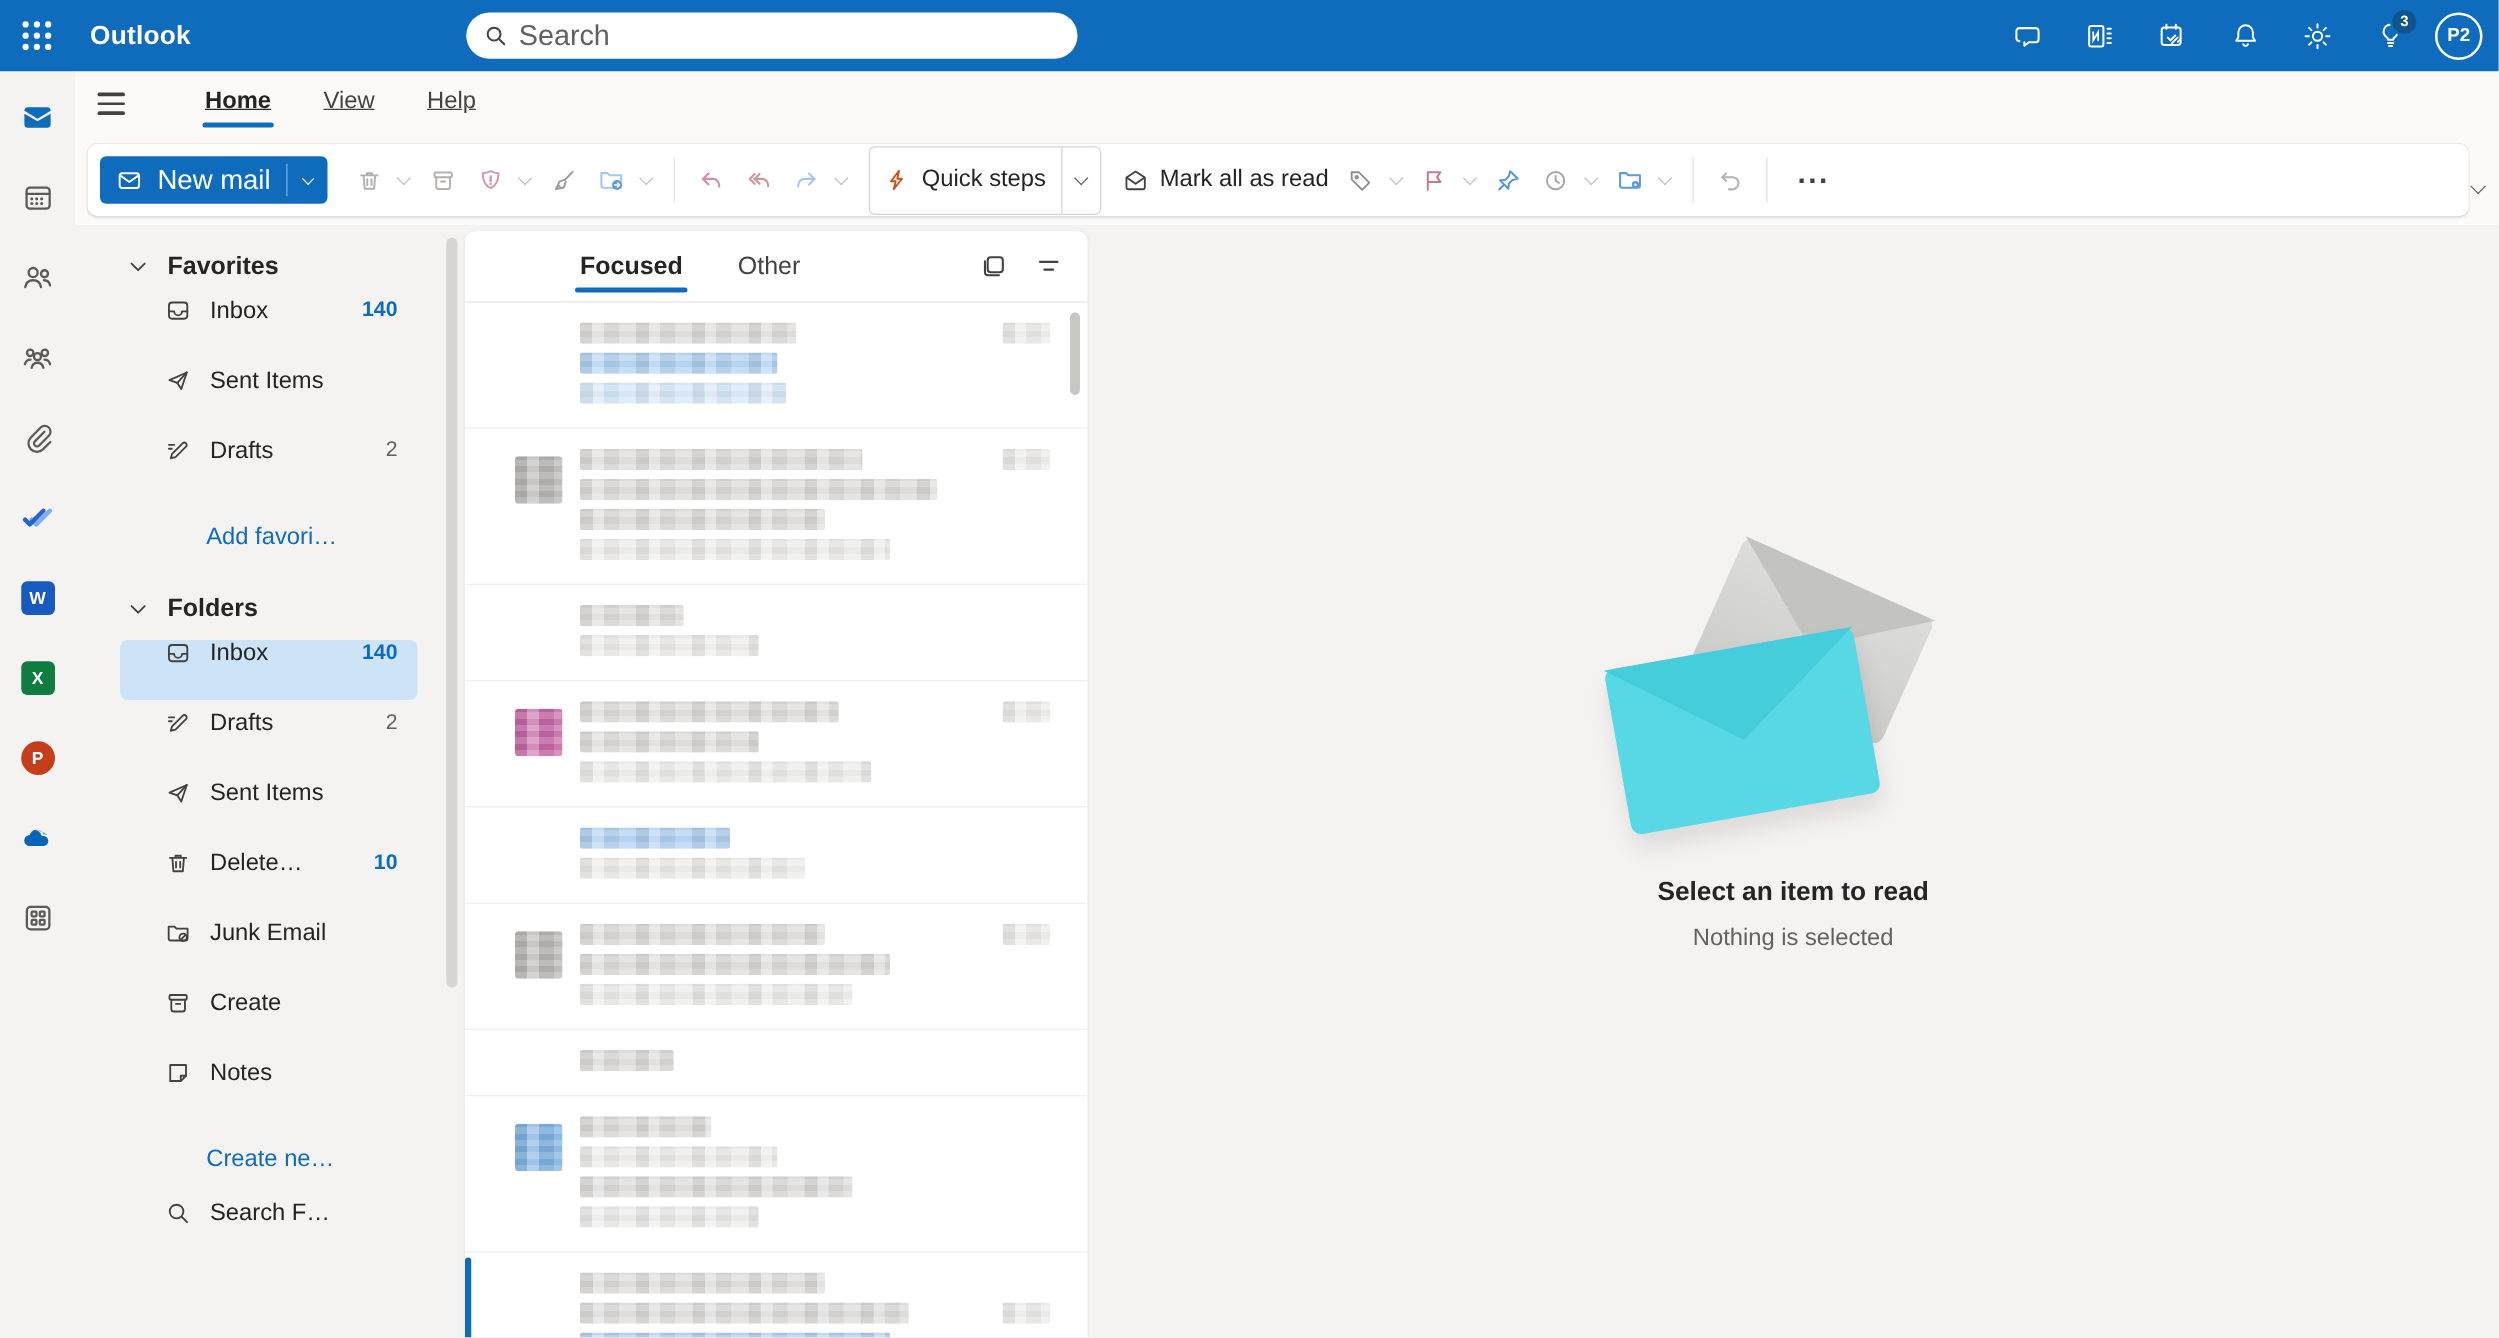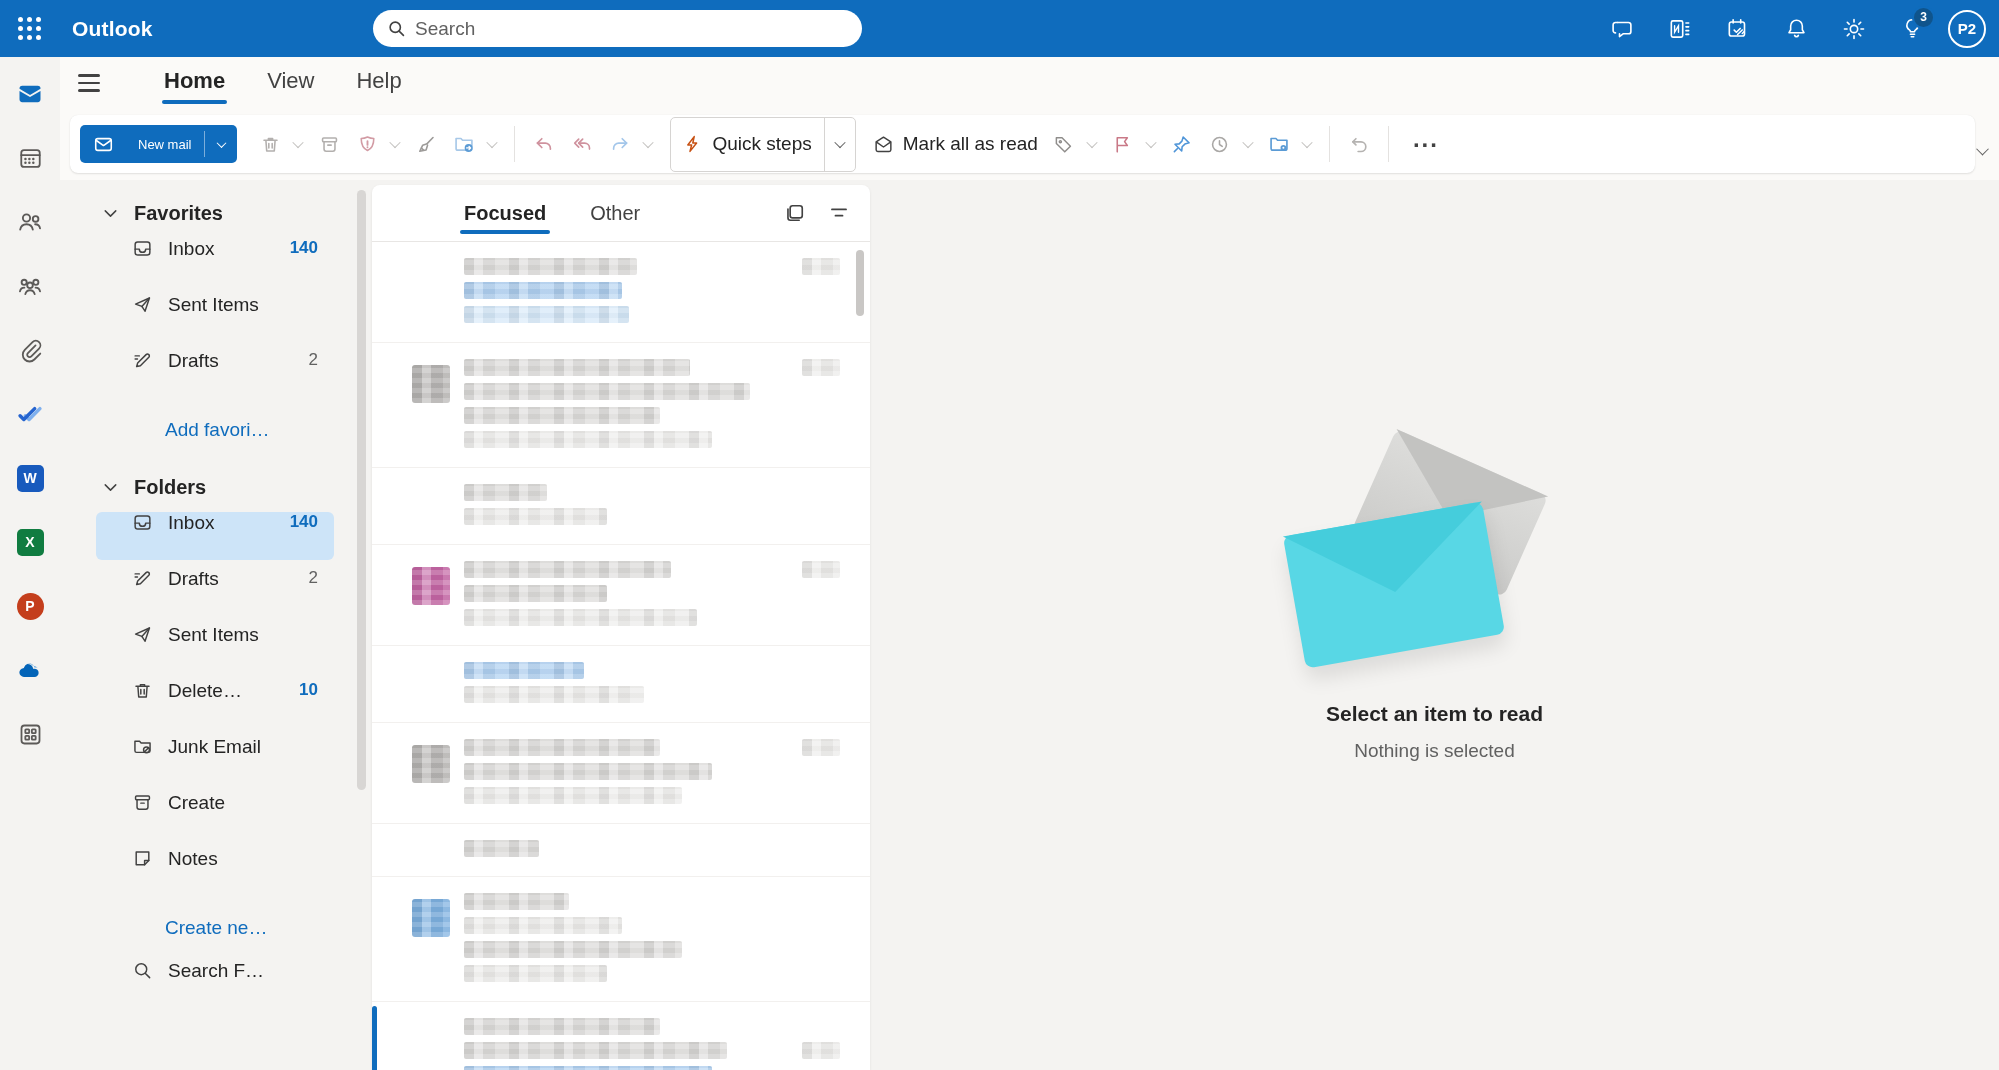--- a/index.html
+++ b/index.html
@@ -7,47 +7,47 @@
   body { font-family:"Liberation Sans","DejaVu Sans",sans-serif; background:#f4f3f1; position:relative; }
 
   
   .topbar { position:absolute; left:0; top:0; width:1999px; height:57px; background:#0f6cbd; display:flex; align-items:center; z-index:30; }
   .waffle-btn { width:58px; height:57px; display:flex; align-items:center; justify-content:center; background:none; border:none; cursor:pointer; }
   .waffle { display:grid; grid-template-columns:repeat(3,5px); grid-template-rows:repeat(3,5px); gap:4px; }
   .waffle span { width:5px; height:5px; border-radius:50%; background:#fff; }
   .brand { color:#fff; font-size:21px; font-weight:bold; margin-left:14px; letter-spacing:.2px; }
   .searchbox { position:absolute; left:373px; top:10px; width:489px; height:37px; background:#fff; border-radius:19px; display:flex; align-items:center; padding:0 14px; gap:9px; }
   .searchbox svg { flex:0 0 auto; }
-  .searchbox input { border:none; outline:none; flex:1; font-size:19px; color:#424242; font-family:inherit; background:transparent; }
+  .searchbox input { border:none; outline:none; flex:1; font-size:23px; color:#424242; font-family:inherit; background:transparent; }
   .searchbox input::placeholder { color:#616161; }
   .top-icons { position:absolute; right:10px; top:0; height:57px; display:flex; align-items:center; gap:8px; }
   .top-icon-btn { position:relative; width:50px; height:50px; display:flex; align-items:center; justify-content:center; background:none; border:none; cursor:pointer; color:#fff; }
   .badge { position:absolute; top:2px; right:2px; min-width:23px; height:23px; border-radius:12px; background:#0f548c; border:2px solid #0f6cbd; color:#fff; font-size:12px; font-weight:bold; display:flex; align-items:center; justify-content:center; }
   .avatar-btn { width:44px; height:44px; background:none; border:none; cursor:pointer; display:flex; align-items:center; justify-content:center; }
   .avatar-circle { width:38px; height:38px; border-radius:50%; border:2px solid #fff; color:#fff; font-size:15px; font-weight:bold; display:flex; align-items:center; justify-content:center; }
 
   
   .rail { position:absolute; left:0; top:57px; width:60px; bottom:0; display:flex; flex-direction:column; align-items:center; padding-top:8px; z-index:10; }
   .rail-btn { width:48px; height:58px; margin-bottom:6px; display:flex; align-items:center; justify-content:center; background:none; border:none; cursor:pointer; color:#5c5a58; }
   .brand-sq { width:27px; height:27px; border-radius:5px; color:#fff; font-size:14px; font-weight:bold; display:flex; align-items:center; justify-content:center; }
 
   
   .ribbon { position:absolute; left:60px; top:57px; right:0; height:123px; background:#fbfaf8; z-index:5; }
   .tabs-row { height:52px; display:flex; align-items:center; }
   .hamburger-btn { width:58px; height:52px; display:flex; align-items:center; justify-content:center; background:none; border:none; cursor:pointer; }
   .hamburger { display:flex; flex-direction:column; gap:5px; }
   .hamburger span { width:22px; height:2.4px; background:#424242; border-radius:2px; }
   .rtabs { display:flex; gap:14px; margin-left:32px; }
-  .rtab { position:relative; padding:10px 14px 14px; font-size:22px; color:#424242; background:none; border:none; cursor:pointer; font-family:inherit; }
+  .rtab { position:relative; padding:10px 14px 14px; font-size:19px; color:#424242; background:none; border:none; cursor:pointer; font-family:inherit;text-decoration:underline; }
   .rtab.active { font-weight:bold; color:#242424; }
   .rtab.active::after { content:""; position:absolute; left:12px; right:12px; bottom:4px; height:4px; border-radius:2px; background:#0f6cbd; }
   .toolbar-card { position:absolute; left:10px; top:58px; width:1905px; height:58px; background:#fff; border-radius:8px; box-shadow:0 1px 2px rgba(0,0,0,.1), 0 0 1px rgba(0,0,0,.08); display:flex; align-items:center; padding:0 10px; }
   .tb-group { display:flex; align-items:center; }
   .newmail { display:flex; align-items:stretch; height:38px; border-radius:5px; overflow:hidden; background:#0f6cbd; margin-right:14px; }
-  .newmail-main { display:flex; align-items:center; gap:24px; padding:1px 13px; background:none; border:none; cursor:pointer; color:#fff; font-size:13px; font-family:inherit; }
+  .newmail-main { display:flex; align-items:center; gap:12px; padding:1px 13px; background:none; border:none; cursor:pointer; color:#fff; font-size:22px; font-family:inherit; }
   .newmail-sep { width:1px; background:rgba(255,255,255,.45); margin:6px 0; }
   .newmail-chev { width:32px; background:none; border:none; cursor:pointer; display:flex; align-items:center; justify-content:center; }
   .tb-btn { height:38px; min-width:38px; border:none; background:none; cursor:pointer; display:flex; align-items:center; justify-content:center; gap:9px; border-radius:5px; padding:0 7px; font-size:19px; color:#242424; font-family:inherit; }
   .tb-chev { width:18px; height:38px; display:flex; align-items:center; justify-content:center; cursor:pointer; margin-right:3px; }
   .cchev { width:8px; height:8px; border-right:1.6px solid #c2c0be; border-bottom:1.6px solid #c2c0be; transform:rotate(45deg) translate(-1px,-1px); }
   .cchev.dark { border-color:#616161; }
   .cchev.white { border-color:#fff; width:7px; height:7px; }
   .tb-divider { width:1px; height:36px; background:#e4e2e0; margin:0 10px; }
   .qsteps { display:flex; align-items:stretch; height:55px; border:1px solid #d6d4d2; border-radius:5px; overflow:hidden; margin:0 10px; background:#fff; }
   .qsteps-main { display:flex; align-items:center; gap:9px; padding:0 12px; border:none; background:none; cursor:pointer; font-size:19px; color:#242424; font-family:inherit; }

